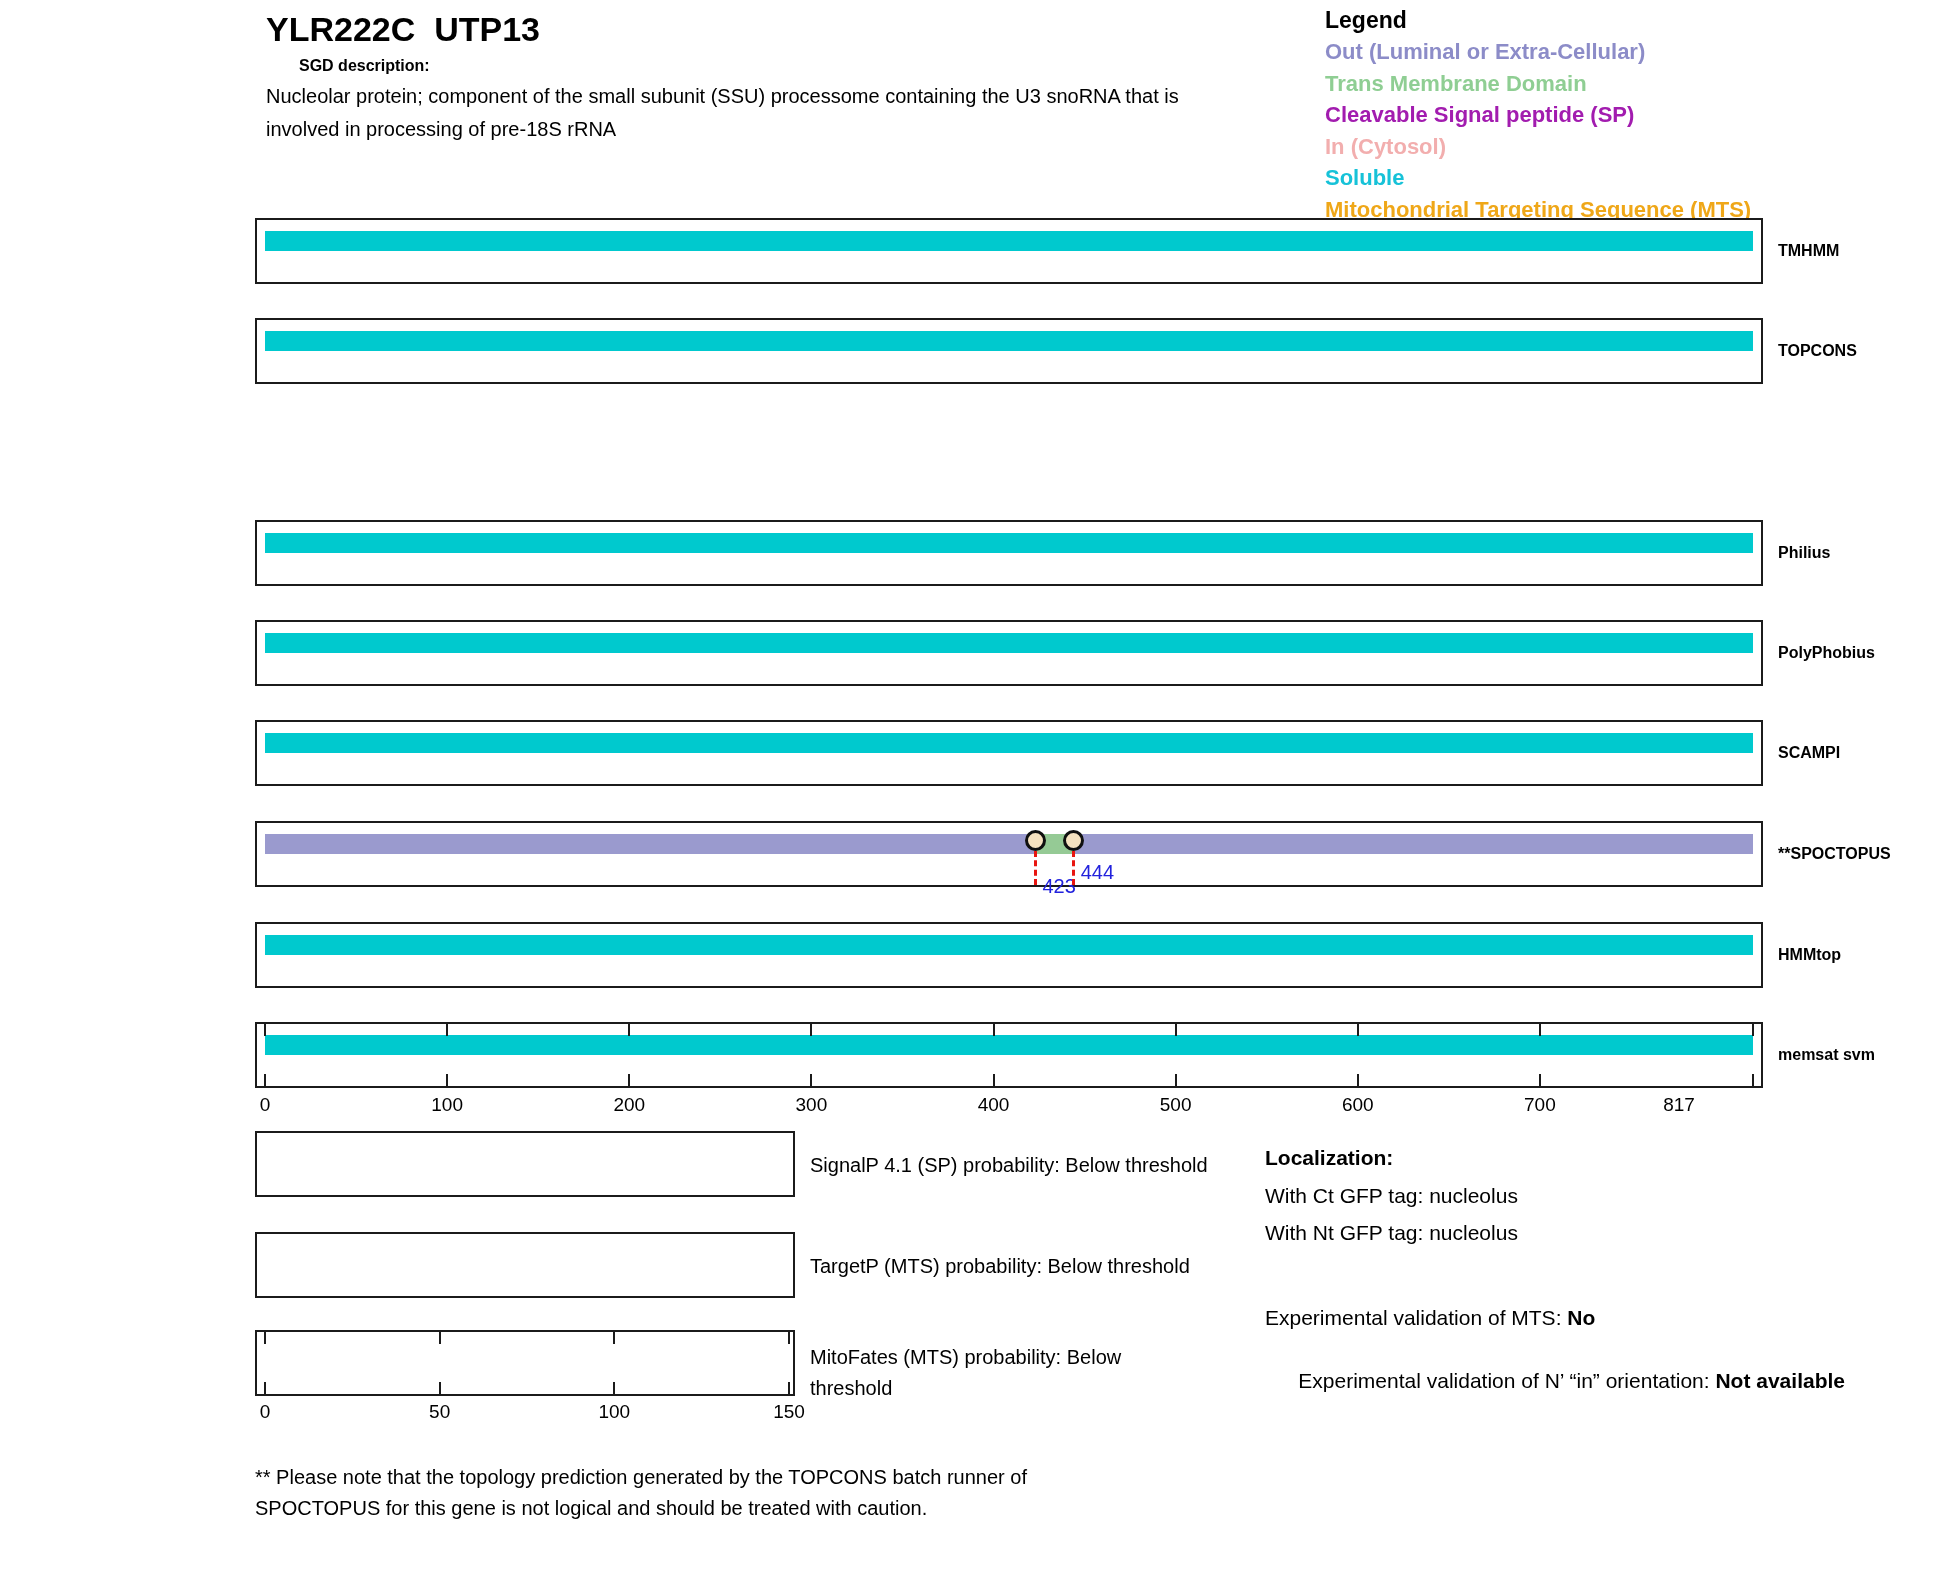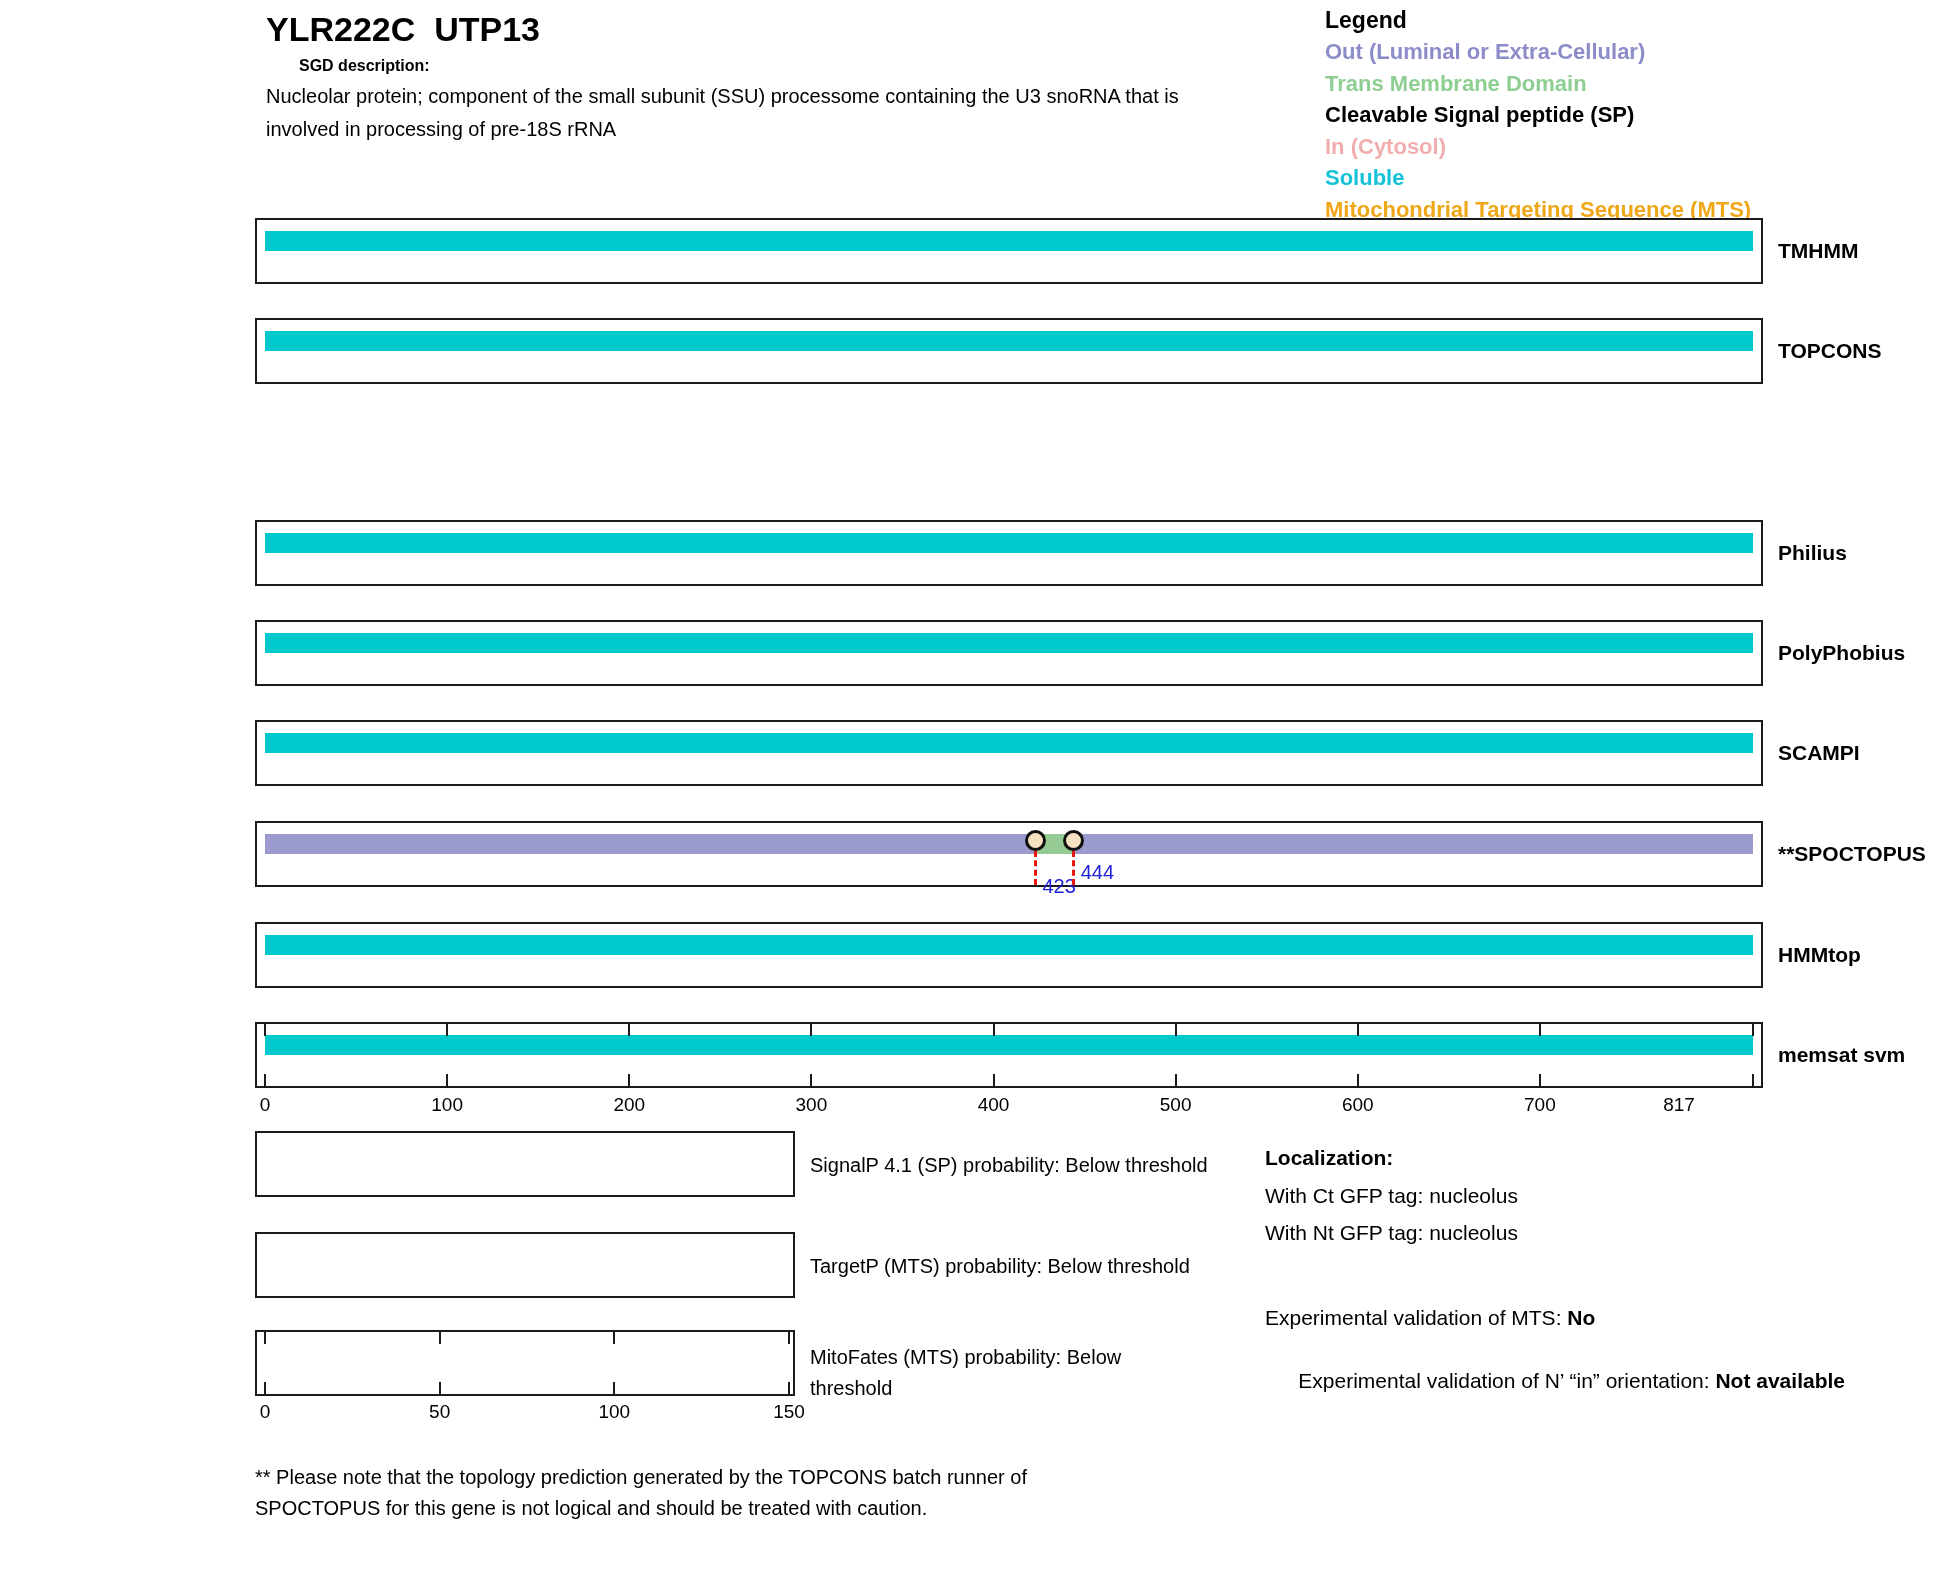--- a/index.html
+++ b/index.html
@@ -11,21 +11,21 @@
   .sgd-desc{position:absolute;left:266px;top:80px;font-size:20px;line-height:33px;white-space:nowrap;}
 
   .legend{position:absolute;left:1325px;top:5px;}
   .legend-title{font-size:23px;font-weight:bold;line-height:31px;}
   .legend-item{font-size:22px;font-weight:bold;line-height:31.5px;white-space:nowrap;}
 
   .track-row{position:absolute;left:255px;width:1695px;height:66px;}
   .track-box{position:absolute;left:0;top:0;width:1504px;height:62px;border:2px solid #1b1b1b;background:#fff;}
   .track-bar{position:absolute;left:8px;top:11px;width:1488px;height:20px;}
   .track-label{position:absolute;left:1523px;top:0;height:66px;display:flex;align-items:center;
-               font-size:21px;font-weight:bold;white-space:nowrap;}
+               font-size:16px;font-weight:bold;white-space:nowrap;}
 
   .tick{position:absolute;width:2px;background:#1b1b1b;}
   .tick.top{top:0;height:12px;}
   .tick.bottom{bottom:0;height:12px;}
   .axis-labels{position:absolute;left:255px;height:24px;font-size:19px;}
   #residue-axis{top:1094px;width:1508px;}
   #mito-axis{top:1401px;width:540px;}
   .axis-label{position:absolute;top:0;width:80px;text-align:center;}
 
   .tm-segment{position:absolute;top:11px;height:20px;}
@@ -62,21 +62,21 @@
   <div class="sgd-label">SGD description:</div>
   <div class="sgd-desc">
     <div>Nucleolar protein; component of the small subunit (SSU) processome containing the U3 snoRNA that is</div>
     <div>involved in processing of pre-18S rRNA</div>
   </div>
 
   <div class="legend">
     <div class="legend-title">Legend</div>
     <div class="legend-item" style="color: rgb(140, 140, 200);">Out (Luminal or Extra-Cellular)</div>
     <div class="legend-item" style="color: rgb(143, 206, 147);">Trans Membrane Domain</div>
-    <div class="legend-item" style="color: #000000;">Cleavable Signal peptide (SP)</div>
+    <div class="legend-item" style="color: #a21caf;">Cleavable Signal peptide (SP)</div>
     <div class="legend-item" style="color: rgb(242, 174, 174);">In (Cytosol)</div>
     <div class="legend-item" style="color: rgb(22, 194, 216);">Soluble</div>
     <div class="legend-item" style="color: rgb(239, 167, 24);">Mitochondrial Targeting Sequence (MTS)</div>
   </div>
 
   <div class="track-row" style="top:218px">
     <div class="track-box">
       <div class="track-bar" style="background-color: rgb(0, 201, 206);"></div>
     </div>
     <div class="track-label">TMHMM</div>

